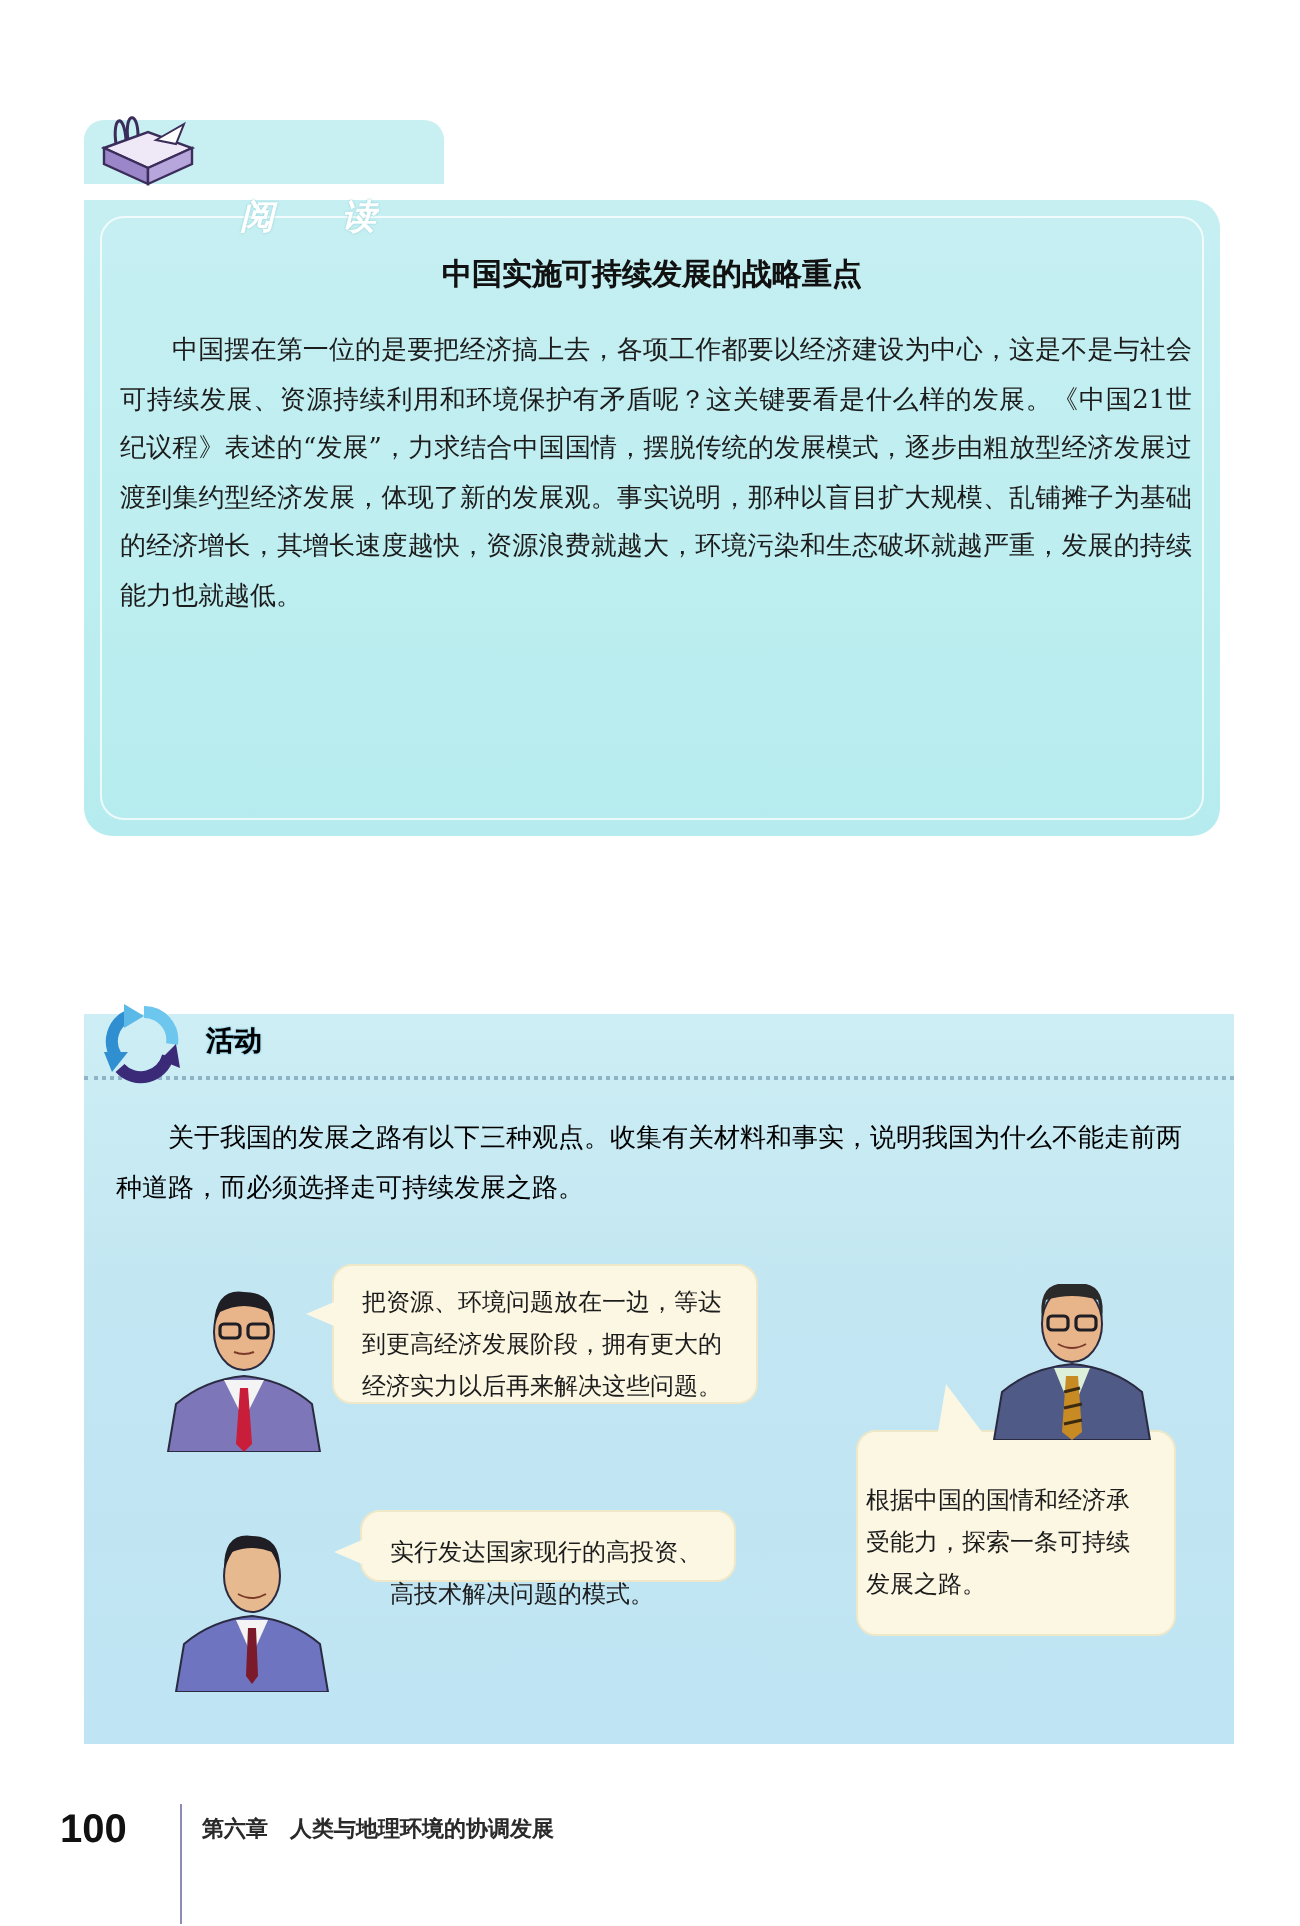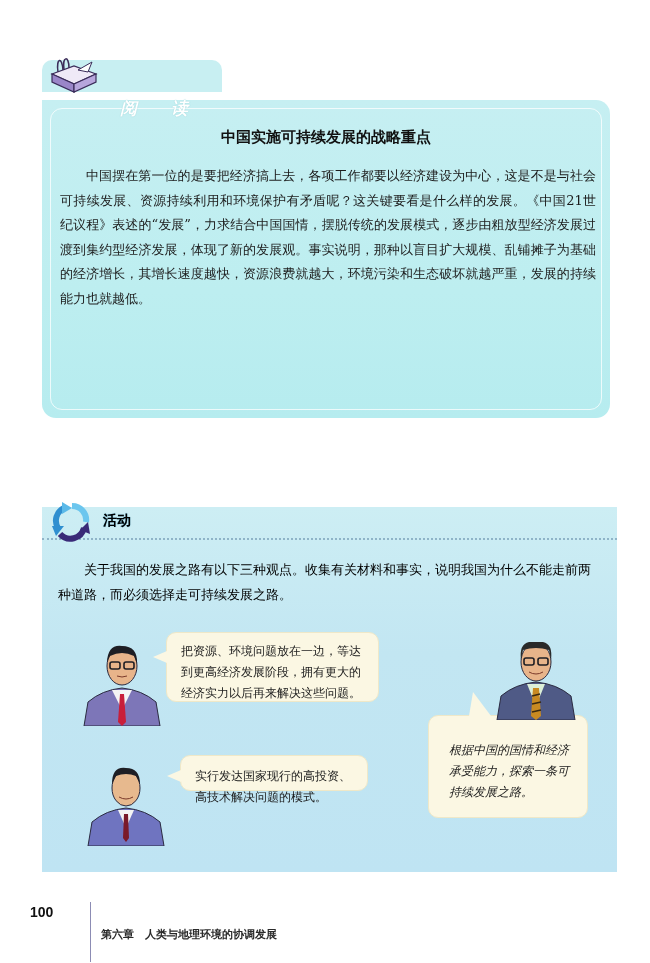--- a/index.html
+++ b/index.html
@@ -69,36 +69,36 @@
       font-size: 12px; line-height: 21px; color: #1c1c1c; padding: 10px 14px;
       border: 1px solid #efe8c8;
     }
     .bubble::before {
       content: ""; position: absolute; width: 0; height: 0;
     }
     .bubble-1 { left: 166px; top: 632px; width: 213px; height: 70px; padding-top: 8px; }
     .bubble-1::before { left: -14px; top: 18px; border-top: 6px solid transparent; border-bottom: 6px solid transparent; border-right: 14px solid #fbf7e3; }
     .bubble-2 { left: 180px; top: 755px; width: 188px; height: 36px; }
     .bubble-2::before { left: -14px; top: 14px; border-top: 6px solid transparent; border-bottom: 6px solid transparent; border-right: 14px solid #fbf7e3; }
-    .bubble-3 { left: 428px; top: 715px; width: 160px; height: 103px; padding: 24px 14px 10px 20px; font-style: italic; }
+    .bubble-3 { left: 428px; top: 715px; width: 160px; height: 103px; padding: 24px 14px 10px 4px; }
     .bubble-3::before { left: 40px; top: -24px; border-left: 4px solid transparent; border-right: 18px solid transparent; border-bottom: 24px solid #fbf7e3; }
 
     .person { position: absolute; z-index: 2; }
 
     
     .page-number {
       position: absolute; left: 30px; top: 904px;
-      font-family: "Liberation Sans", sans-serif; font-weight: bold; font-size: 14px; color: #111;
+      font-family: "Liberation Sans", sans-serif; font-weight: bold; font-size: 20px; color: #111;
     }
     .footer-rule {
       position: absolute; left: 90px; top: 902px; width: 1px; height: 60px; background: #8c8cb4;
     }
     .chapter-title {
       position: absolute; left: 101px; top: 907px;
-      font-family: "DejaVu Sans", sans-serif; font-weight: bold; font-size: 11px; color: #2a2a2a; margin-top: 20px;
+      font-family: "DejaVu Sans", sans-serif; font-weight: bold; font-size: 11px; color: #2a2a2a;
     }
   </style>
 </head>
 <body>
 
 <div class="reading-tab"></div>
 <svg class="reading-icon" viewBox="0 0 52 44">
   <polygon points="4,22 26,14 48,22 26,32" fill="#efe9f7" stroke="#3b2d5a" stroke-width="1.2"></polygon>
   <polygon points="4,22 26,32 26,40 4,30" fill="#9a86c8" stroke="#3b2d5a" stroke-width="1.2"></polygon>
   <polygon points="26,32 48,22 48,30 26,40" fill="#b7a6dc" stroke="#3b2d5a" stroke-width="1.2"></polygon>

